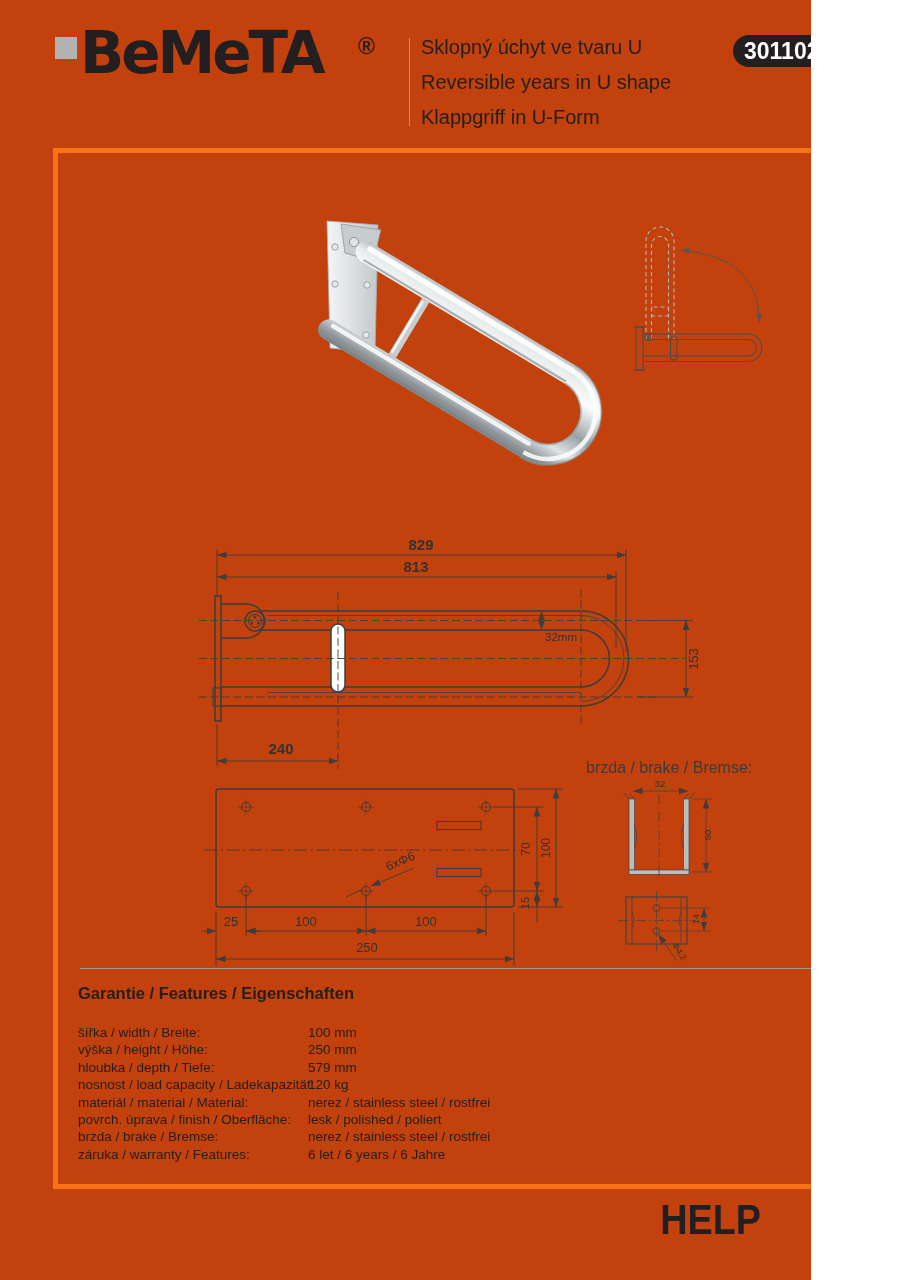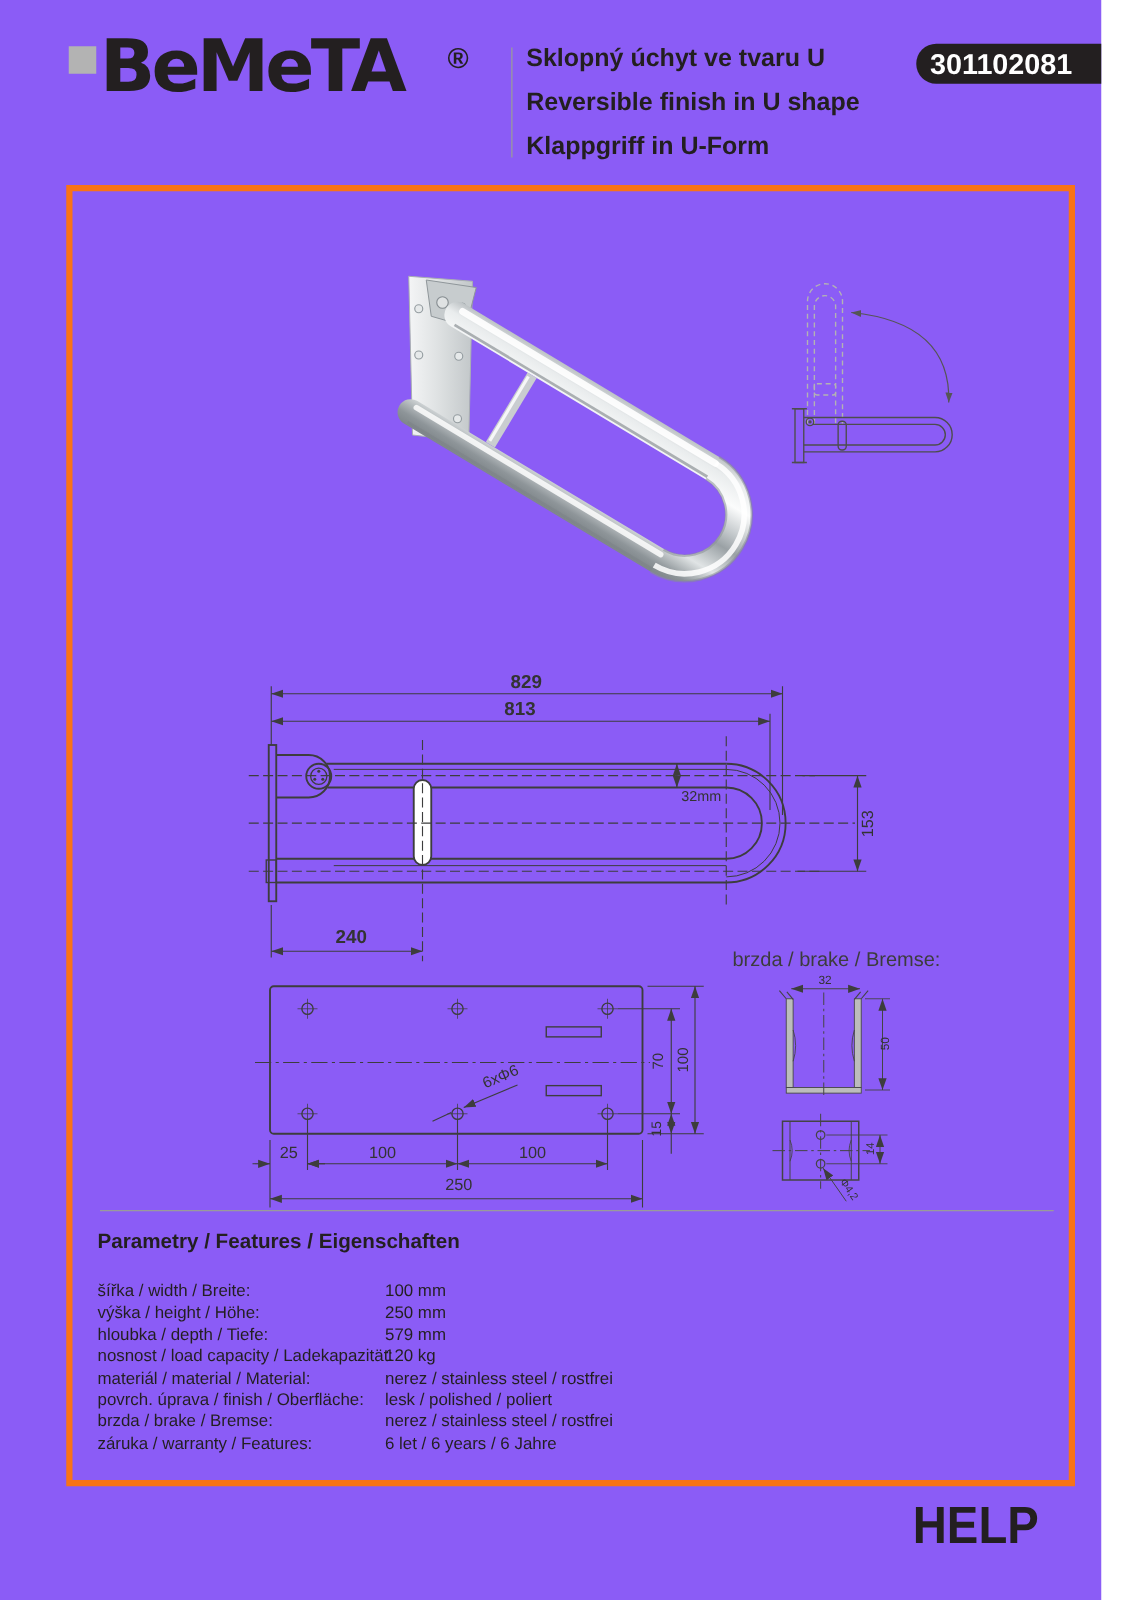--- a/index.html
+++ b/index.html
@@ -1,25 +1,25 @@
 <!DOCTYPE html>
 <html><head>
 <meta charset="utf-8">
 <style>
   html,body{margin:0;padding:0;background:#ffffff;}
-  .page{position:relative;width:881px;height:1280px;background:#8b5cf6;overflow:hidden;
-        font-family:"Liberation Sans",sans-serif;color:#231f20;}
+  .page{position:relative;width:787px;height:1280px;background:#c2410c;overflow:hidden;
+        font-family:"Liberation Sans",sans-serif;color:#231f20;padding-left:24px;}
   .abs{position:absolute;}
   
   .logo-square{left:55px;top:37px;width:22px;height:22px;background:#b3b3b3;}
   .logo{left:80px;top:24px;font-family:"DejaVu Sans",sans-serif;font-weight:bold;
         font-size:58px;letter-spacing:-3px;color:#231f20;line-height:1;}
   .reg{left:358px;top:33px;font-size:23px;font-weight:bold;}
   .hdr-divider{left:409px;top:38px;width:1px;height:88px;background:#9a9a9a;}
-  .titles{left:421px;top:30px;font-size:20px;font-weight:bold;line-height:35px;white-space:nowrap;}
+  .titles{left:421px;top:30px;font-size:20px;font-weight:normal;line-height:35px;white-space:nowrap;}
   .code-box{left:733px;top:35px;width:172px;height:32px;background:#231f20;color:#fff;
             font-size:23px;font-weight:bold;line-height:32px;padding-left:11px;box-sizing:border-box;border-radius:16px;}
   
   .frame{left:53px;top:148px;width:797px;height:1031px;border:5px solid #f97316;}
   .frame svg{position:absolute;left:0;top:0;}
   
   .params{left:78px;top:984px;}
   .params h2{font-size:16.5px;margin:0 0 21px 0;font-weight:bold;}
   .param-row{display:flex;font-size:13.5px;line-height:17.4px;white-space:nowrap;}
   .param-label{width:230px;}
@@ -31,21 +31,21 @@
 <body>
 
 <div class="page">
 
   <div class="abs logo-square"></div>
   <div class="abs logo">BeMeTA</div>
   <div class="abs reg">®</div>
   <div class="abs hdr-divider"></div>
   <div class="abs titles">
     <div>Sklopný úchyt ve tvaru U</div>
-    <div>Reversible finish in U shape</div>
+    <div>Reversible years in U shape</div>
     <div>Klappgriff in U-Form</div>
   </div>
   <div class="abs code-box">301102081</div>
 
   <div class="abs frame">
     <svg width="797" height="1031" viewBox="54 149 797 1031" xmlns="http://www.w3.org/2000/svg">
       <defs>
         <marker id="ar" markerWidth="11" markerHeight="8" refX="9.5" refY="4" orient="auto-start-reverse" markerUnits="userSpaceOnUse">
           <path d="M0,0.7 L9.5,4 L0,7.3 Z" fill="#3d3d3d"></path>
         </marker>
@@ -247,21 +247,21 @@
           <text x="695" y="915" font-size="9" transform="rotate(-90 695 915)">14</text>
           <text x="673" y="949" font-size="8.5" transform="rotate(55 673 949)">Φ4,2</text>
         </g>
       </g>
 
       <line x1="76" y1="964.5" x2="839" y2="964.5" stroke="#9a9a9a" stroke-width="1"></line>
     </svg>
   </div>
 
   <div class="abs params">
-    <h2>Parametry / Features / Eigenschaften</h2>
+    <h2>Garantie / Features / Eigenschaften</h2>
     <div>
       <div class="param-row">
           <div class="param-label">šířka / width / Breite:</div>
           <div>100 mm</div>
         </div>
       <div class="param-row">
           <div class="param-label">výška / height / Höhe:</div>
           <div>250 mm</div>
         </div>
       <div class="param-row">

